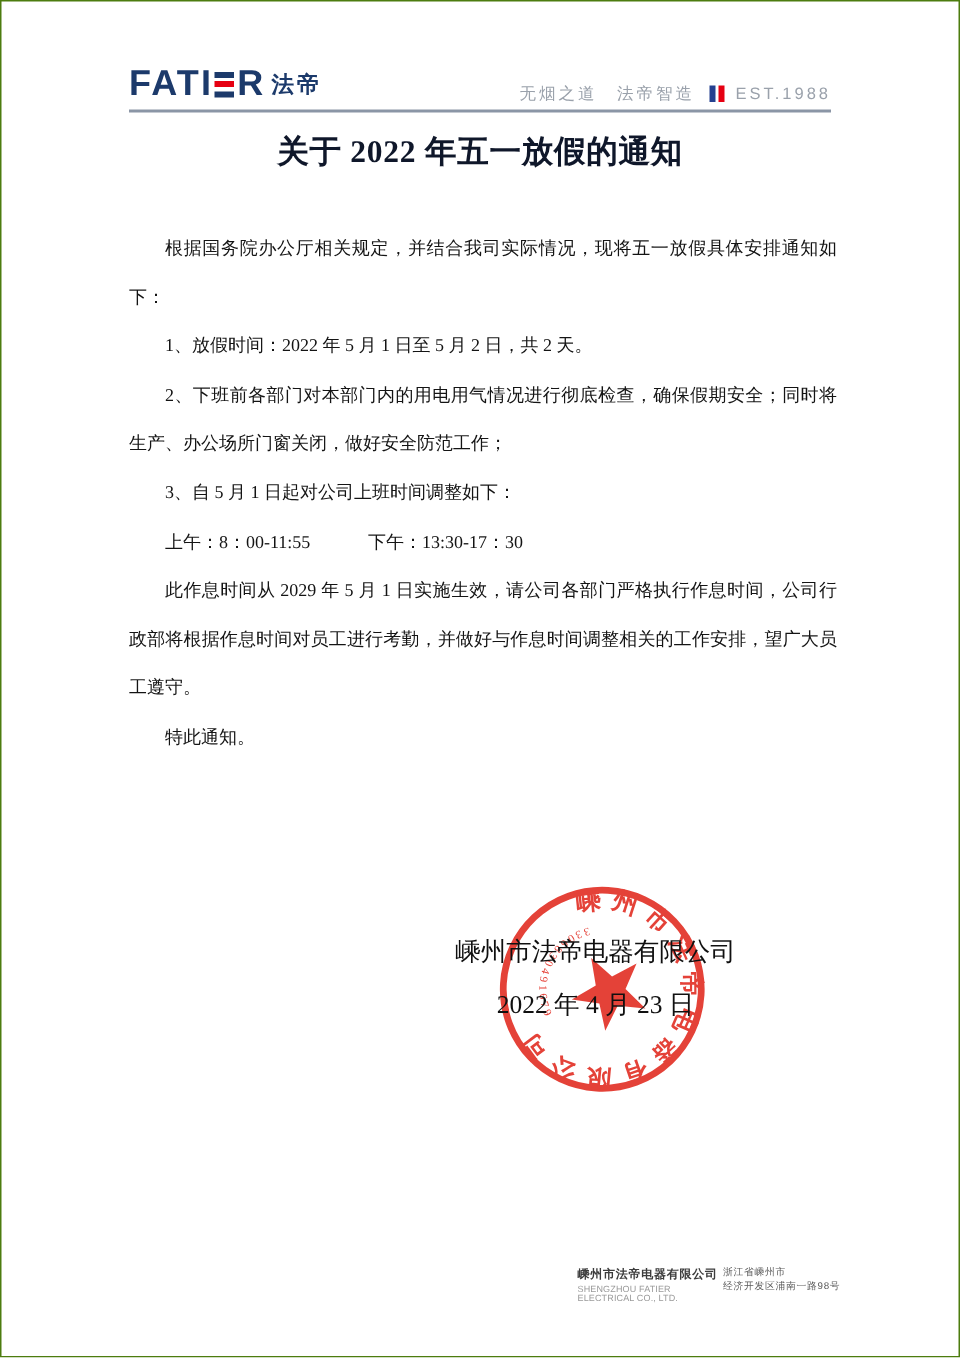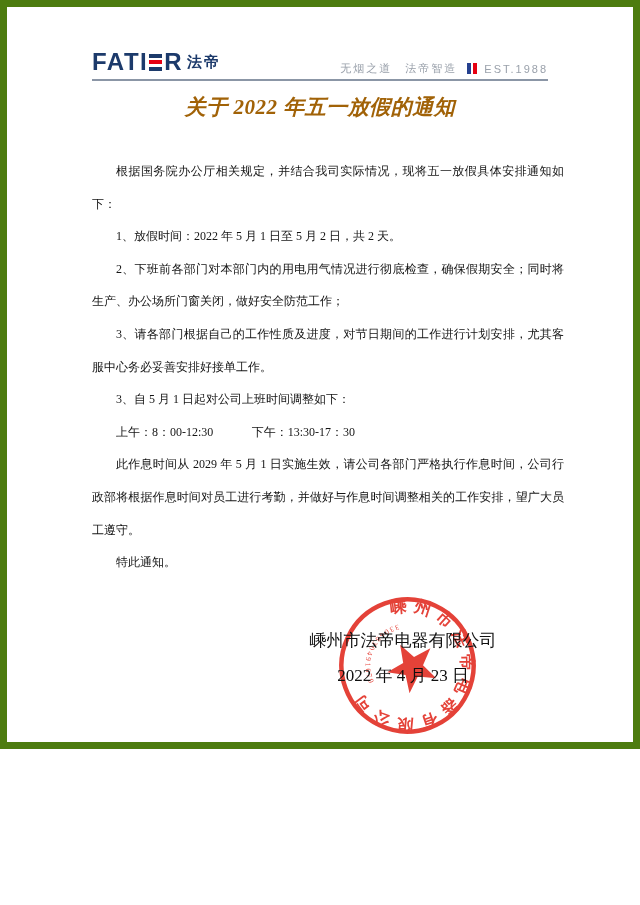--- a/index.html
+++ b/index.html
@@ -1,19 +1,19 @@
 <!DOCTYPE html>
 <html><head>
 <meta charset="utf-8">
 <style>
   * { margin:0; padding:0; box-sizing:border-box; }
   html,body { background:#fff; }
   .page {
-    position:relative; width:640px; height:749px; background:#ffffff;
-    border:7px solid #4d7c0f; overflow:hidden;
+    position:relative; width:640px; height:905px; background:#ffffff;
+    border:1px solid #4d7c0f; overflow:hidden;
     font-family:"Liberation Serif","DejaVu Serif",serif; color:#111;
   }
   
   .logo { position:absolute; left:85px; top:41px; display:flex; align-items:center; }
   .logo-latin {
     font-family:"Liberation Sans","DejaVu Sans",sans-serif;
     font-weight:bold; font-size:24px; letter-spacing:1.5px; color:#1c3a6b;
   }
   .logo-e { display:inline-flex; flex-direction:column; justify-content:space-between;
     width:13px; height:17px; margin:0 2px 0 1px; }
@@ -27,21 +27,21 @@
     font-family:"Liberation Sans","DejaVu Sans",sans-serif;
     font-size:11px; color:#9aa1ab; letter-spacing:2px; }
   .flag { display:inline-flex; margin:0 7px 0 10px; }
   .flag i { display:block; width:4px; height:11px; }
   .flag .b { background:#25408f; margin-right:2px; }
   .flag .r { background:#e60012; }
   .header-rule { position:absolute; left:85px; right:85px; top:72px;
     border-top:2px solid #8b96a6; }
   
   .doc-title { position:absolute; left:0; right:0; top:86px; text-align:center;
-    font-size:21px; font-weight:bold; color:#a16207; letter-spacing:0.5px;font-style:italic; }
+    font-size:21px; font-weight:bold; color:#0f172a; letter-spacing:0.5px; }
   
   .doc-body { position:absolute; left:85px; top:148px; width:472px;
     font-size:12px; line-height:32.6px; text-align:justify; color:#141414; }
   .doc-body p { text-indent:2em; margin:0; }
   .schedule { text-indent:2em; }
   .schedule .gap { display:inline-block; width:3.2em; }
   
   .sig { position:absolute; left:285px; width:222px; text-align:center;
     font-size:17px; color:#101010; z-index:3; }
   .sig-company { top:622px; }
@@ -82,24 +82,23 @@
     <span>EST.1988</span>
   </div>
   <div class="header-rule"></div>
 
   <div class="doc-title">关于 2022 年五一放假的通知</div>
 
   <div class="doc-body">
     <p>根据国务院办公厅相关规定，并结合我司实际情况，现将五一放假具体安排通知如下：</p>
     <p>1、放假时间：2022 年 5 月 1 日至 5 月 2 日，共 2 天。</p>
     <p>2、下班前各部门对本部门内的用电用气情况进行彻底检查，确保假期安全；同时将生产、办公场所门窗关闭，做好安全防范工作；</p>
-    <p>3、请各部门根据自己的工作性质及进度，对节日期间的工作进行计划安排，尤其客服中心务必妥善安排好接单工作。</p>
     <p>3、自 5 月 1 日起对公司上班时间调整如下：</p>
     <div class="schedule">
-      <span>上午：8：00-12:30</span><span class="gap"></span><span>下午：13:30-17：30</span>
+      <span>上午：8：00-11:55</span><span class="gap"></span><span>下午：13:30-17：30</span>
     </div>
     <p>此作息时间从 2029 年 5 月 1 日实施生效，请公司各部门严格执行作息时间，公司行政部将根据作息时间对员工进行考勤，并做好与作息时间调整相关的工作安排，望广大员工遵守。</p>
     <p>特此通知。</p>
   </div>
 
   <svg class="seal" viewBox="0 0 145 145">
     <defs>
       <path id="sealNamePath" d="M 34.3,110.7 A 54,54 0 1 1 110.7,34.3 A 54,54 0 1 1 34.3,110.7"></path>
       <path id="sealNumPath" d="M 38.1,96.6 A 42,42 0 0 0 106.9,96.6"></path>
     </defs>

